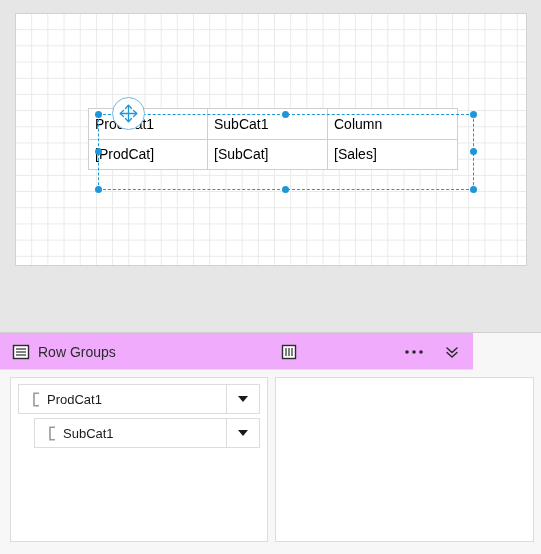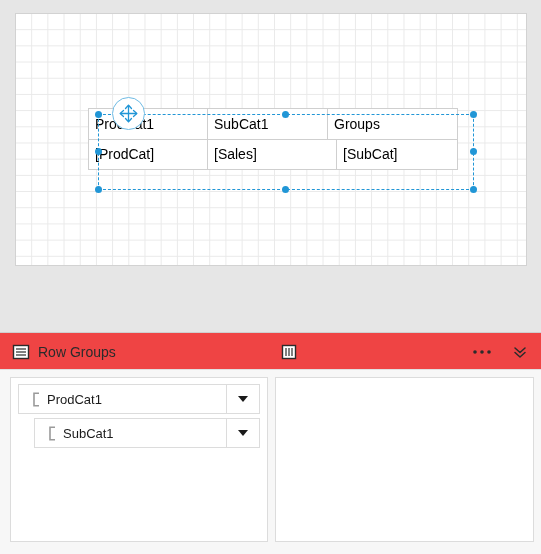--- a/index.html
+++ b/index.html
@@ -137,23 +137,23 @@
     top: 332px;
     width: 541px;
     height: 222px;
     background: #f7f7f7;
     box-sizing: border-box;
     border-top: 1px solid #cfcfcf;
   }
   #groups-header {
     position: absolute;
     left: 0; top: 0;
-    width: 541px;
+    width: 473px;
     height: 37px;
-    background: #ef4444;
+    background: #f0abfc;
     border-bottom: 1px solid #e0e0e0;
     box-sizing: border-box;
     padding-left: 20px;
   }
   .header-group {
     position: absolute;
     top: 0;
     height: 37px;
     display: flex;
     align-items: center;
@@ -260,26 +260,26 @@
 
 <div id="design-surface">
 
   <div id="report-canvas">
     <div id="canvas-grid"></div>
 
     <div id="tablix">
       <div class="tablix-row header-row">
         <div class="tablix-cell col-1">ProdCat1</div>
         <div class="tablix-cell col-2">SubCat1</div>
-        <div class="tablix-cell col-3">Groups</div>
+        <div class="tablix-cell col-3">Column</div>
       </div>
       <div class="tablix-row detail-row">
         <div class="tablix-cell col-1">[ProdCat]</div>
+        <div class="tablix-cell col-2">[SubCat]</div>
         <div class="tablix-cell col-3">[Sales]</div>
-        <div class="tablix-cell col-2">[SubCat]</div>
       </div>
     </div>
 
     <div id="selection-adorner">
       <div class="sel-handle h-tl"></div>
       <div class="sel-handle h-tm"></div>
       <div class="sel-handle h-tr"></div>
       <div class="sel-handle h-ml"></div>
       <div class="sel-handle h-mr"></div>
       <div class="sel-handle h-bl"></div>

